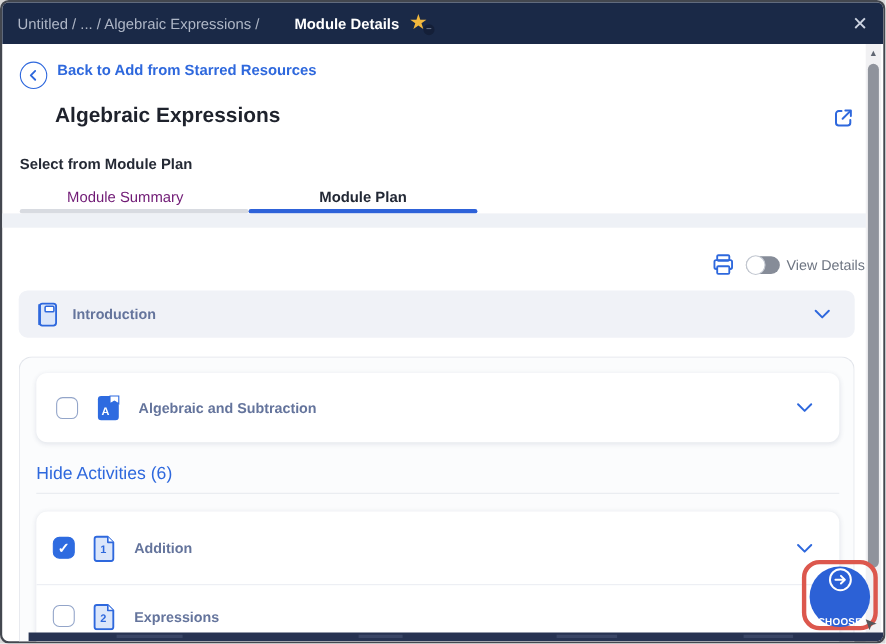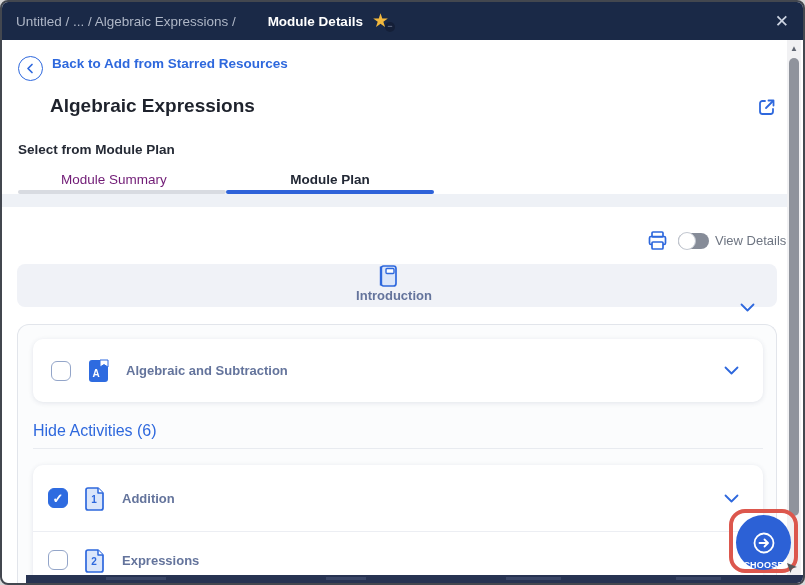--- a/index.html
+++ b/index.html
@@ -48,21 +48,21 @@
   .print-btn { position:absolute; top:227px; left:644px; width:23px; height:23px; cursor:pointer; }
   .toggle { position:absolute; top:231px; left:676px; width:31px; height:16px; border-radius:9px; background:#868c98; cursor:pointer; }
   .toggle .knob {
     position:absolute; left:0; top:-1px; width:18px; height:18px; border-radius:50%;
     background:#ffffff; border:1px solid #c3c8d1;
   }
   .view-details { position:absolute; top:231px; left:713px; font-size:13px; color:#6e7582; }
   
   .intro-row {
     position:absolute; top:262px; left:15px; width:760px; height:43px; background:#f0f2f7;
-    border-radius:8px; display:flex; align-items:center; padding:0 22px 0 16px; cursor:pointer;flex-direction:column;
+    border-radius:8px; display:flex; align-items:center; padding:0 22px 0 16px; cursor:pointer;
   }
   .row-label { font-size:13px; font-weight:bold; color:#64749c; }
   .chev { margin-left:auto; flex:none; }
   .outer-card {
     position:absolute; top:322px; left:15px; width:760px; height:263px;
     background:#fbfcfd; border:1px solid #e2e5eb; border-bottom:none; border-radius:12px 12px 0 0;
   }
   .unit-card {
     position:absolute; top:14px; left:15px; width:730px; height:63px; background:#ffffff;
     border-radius:10px; box-shadow:0 1px 5px rgba(40,60,100,0.12);
@@ -84,21 +84,21 @@
   }
   .checkbox.checked { background:#2E6BE0; border-color:#2E6BE0; color:#ffffff; }
   .icon24 { flex:none; }
   
   .choose-annot {
     position:absolute; top:507px; left:727px; width:69px; height:64px;
     border:4px solid #DC574D; border-radius:16px; z-index:6; background:rgba(255,255,255,0.0);
   }
   .choose-btn {
     position:absolute; top:2px; left:3px; width:55px; height:55px; border-radius:50%;
-    background:#2C61D6; display:flex; flex-direction:column; align-items:center; justify-content:flex-end;
+    background:#2C61D6; display:flex; flex-direction:column; align-items:center; justify-content:space-between;
     cursor:pointer; gap:5px;
   }
   .choose-label { color:#ffffff; font-size:9px; font-weight:bold; letter-spacing:0.2px; }
   .cursor-tri { position:absolute; top:560px; left:784px; z-index:7; }
   
   .bottom-strip {
     position:absolute; left:24px; right:0; bottom:0; height:8px; background:#273352; z-index:5;
   }
   .bottom-strip span { position:absolute; top:2px; height:3px; background:#3a4666; }
 </style>

